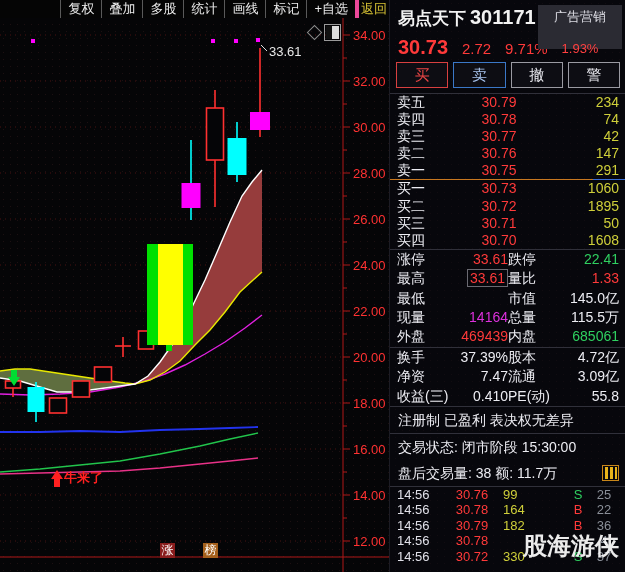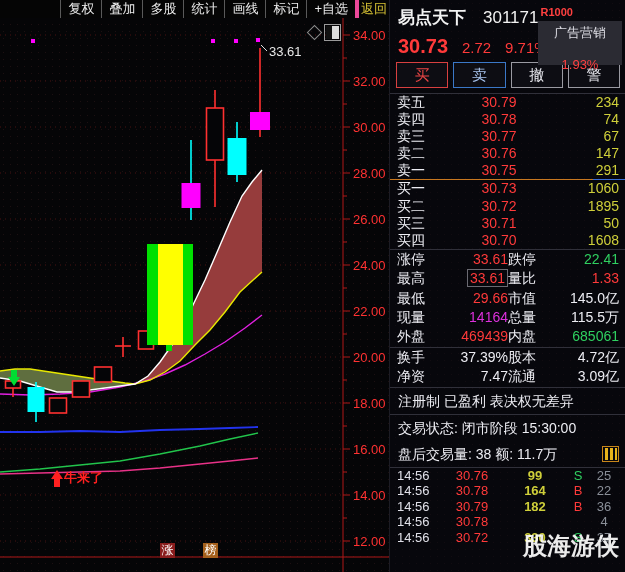--- a/index.html
+++ b/index.html
@@ -34,23 +34,23 @@
               background:linear-gradient(to right,#111 0 45%,#dddddd 45% 100%);background-clip:content-box;padding:1px;}
   .hot-label{position:absolute;top:525px;width:15px;height:15px;font-size:12px;line-height:15px;
              text-align:center;color:#fff;}
   .hot-0{left:160px;background:#8a1d1d;}
   .hot-1{left:203px;background:#a5601c;}
   
   .panel{position:absolute;left:389px;top:0;width:236px;height:572px;background:rgba(10,10,16,0.55);
          border-left:1px solid #1c1c24;font-size:14px;overflow:hidden;}
   .q-head{position:relative;padding:6px 8px 0 8px;height:50px;}
   .q-name{font-size:17px;font-weight:bold;color:#f2f2f2;display:inline;text-align:center;}
-  .q-code{font-size:17px;font-weight:normal;color:#f2f2f2;display:inline;margin-left:17px;}
+  .q-code{font-size:20px;font-weight:bold;color:#f2f2f2;display:inline;margin-left:4px;}
   .q-tag{font-size:11px;color:#ff4040;vertical-align:top;margin-left:2px;font-weight:bold;}
-  .q-sector{position:absolute;right:4px;top:21px;width:84px;height:44px;background:#2b2b33;text-align:center;}
+  .q-sector{position:absolute;right:4px;top:5px;width:84px;height:44px;background:#2b2b33;text-align:center;}
   .q-sector .s-name{font-size:13px;color:#dddde4;margin-top:3px;}
   .q-sector .s-chg{font-size:13px;color:#ff4040;margin-top:15px;}
   .q-price-row{margin-top:6px;}
   .q-last{font-size:20px;font-weight:bold;color:#ff3a3a;display:inline;}
   .q-chg,.q-pct{font-size:15px;color:#ff3a3a;display:inline;margin-left:10px;}
   .q-btns{display:flex;gap:5px;padding:6px 6px 5px 6px;}
   .q-btn{flex:1;height:24px;line-height:24px;text-align:center;font-size:15px;border:1px solid #9a9aa2;color:#e8e8ee;background:#0d0d13;}
   .q-btn.buy{border-color:#d84040;color:#e84545;}
   .q-btn.sell{border-color:#3b78c8;color:#a8c4ee;}
   .divider{height:0;border-top:1px solid #30303a;}
@@ -66,21 +66,21 @@
   .red{color:#ff3a3a;} .green{color:#2fd060;}
   .magenta{color:#dd30dd;} .white{color:#ececf2;}
   .boxed{border:1px solid #6a6a72;padding:0 2px;}
   .info-line{padding:3px 8px;font-size:14px;color:#ececf2;line-height:20px;white-space:nowrap;}
   .after-line{position:relative;}
   .bars-icon{position:absolute;right:7px;top:5px;width:13px;height:12px;border:1px solid #c8861a;
              background:repeating-linear-gradient(to right,transparent 0 2px,#e8b31a 2px 5px);background-clip:content-box;padding:1px;}
   .trade-row{display:flex;height:15.5px;line-height:15.5px;padding:0 7px;font-size:13px;}
   .t-time{width:44px;color:#e0e0e8;}
   .t-price{width:62px;text-align:center;color:#ff3a3a;}
-  .t-vol{flex:1;text-align:center;color:#cfcf3a;font-weight:bold;}
+  .t-vol{flex:1;text-align:left;color:#cfcf3a;}
   .t-side{width:22px;text-align:center;}
   .t-count{width:30px;text-align:center;color:#8a8f98;}
   .side-B{color:#ff3a3a;} .side-S{color:#2fd060;}
   .watermark{position:absolute;left:523px;top:530px;font-size:24px;font-weight:bold;
              color:rgba(255,255,255,0.92);letter-spacing:0px;white-space:nowrap;}
 </style>
 </head>
 <body>
 
 <div class="app">
@@ -221,21 +221,21 @@
           <span class="lvl-vol">234</span>
         </div>
         <div class="lvl-row">
           <span class="lvl-label">卖四</span>
           <span class="lvl-price">30.78</span>
           <span class="lvl-vol">74</span>
         </div>
         <div class="lvl-row">
           <span class="lvl-label">卖三</span>
           <span class="lvl-price">30.77</span>
-          <span class="lvl-vol">67</span>
+          <span class="lvl-vol">42</span>
         </div>
         <div class="lvl-row">
           <span class="lvl-label">卖二</span>
           <span class="lvl-price">30.76</span>
           <span class="lvl-vol">147</span>
         </div>
         <div class="lvl-row">
           <span class="lvl-label">卖一</span>
           <span class="lvl-price">30.75</span>
           <span class="lvl-vol">291</span>
@@ -280,21 +280,20 @@
             <span class="stat-val"><span class="red boxed">33.61</span></span>
           </div>
           <div class="stat-cell">
             <span class="stat-label">量比</span>
             <span class="stat-val red">1.33</span>
           </div>
         </div>
         <div class="stat-row">
           <div class="stat-cell">
             <span class="stat-label">最低</span>
-            <span class="stat-val red">29.66</span>
           </div>
           <div class="stat-cell">
             <span class="stat-label">市值</span>
             <span class="stat-val white">145.0亿</span>
           </div>
         </div>
         <div class="stat-row">
           <div class="stat-cell">
             <span class="stat-label">现量</span>
             <span class="stat-val magenta">14164</span>
@@ -326,20 +325,30 @@
           </div>
         </div>
         <div class="stat-row">
           <div class="stat-cell">
             <span class="stat-label">净资</span>
             <span class="stat-val white">7.47</span>
           </div>
           <div class="stat-cell">
             <span class="stat-label">流通</span>
             <span class="stat-val white">3.09亿</span>
+          </div>
+        </div>
+        <div class="stat-row">
+          <div class="stat-cell">
+            <span class="stat-label">收益(三)</span>
+            <span class="stat-val white">0.410</span>
+          </div>
+          <div class="stat-cell">
+            <span class="stat-label">PE(动)</span>
+            <span class="stat-val white">55.8</span>
           </div>
         </div>
       </div>
     <div class="divider"></div>
     <div class="info-line">注册制 已盈利 表决权无差异</div>
     <div class="divider"></div>
     <div class="info-line">交易状态: 闭市阶段 15:30:00</div>
     <div class="info-line after-line">
       <span>盘后交易量: 38  额: 11.7万</span>
       <span class="bars-icon"></span>

